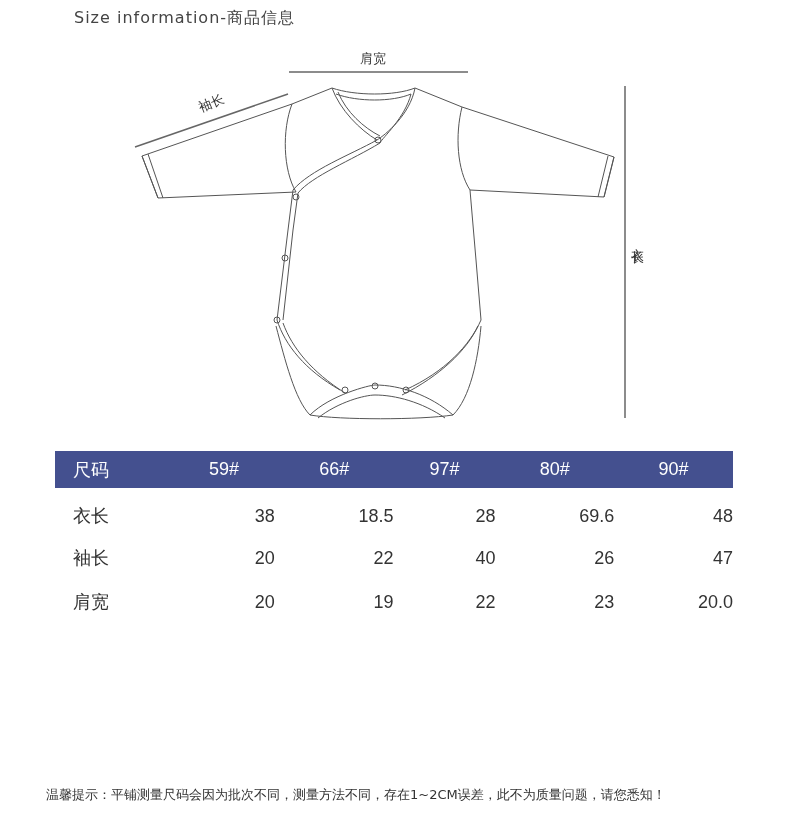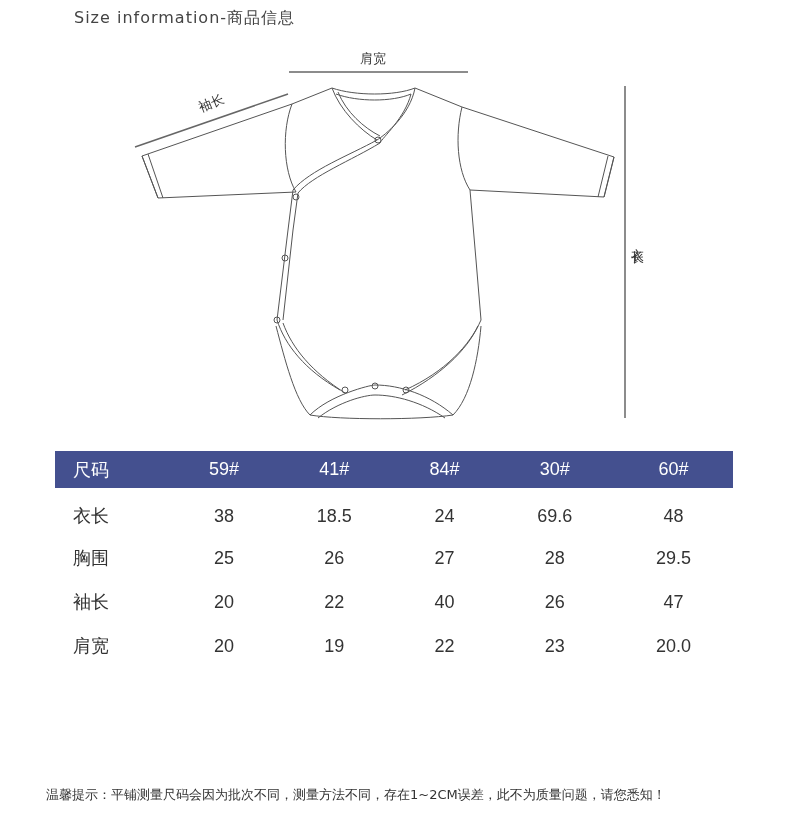--- a/index.html
+++ b/index.html
@@ -10,21 +10,21 @@
   .diagram { position: absolute; left: 0; top: 40px; width: 790px; height: 400px; }
   .dim-label { position: absolute; font-size: 13px; color: #333; font-family: "DejaVu Sans", sans-serif; }
   .lbl-shoulder { left: 360px; top: 50px; }
   .lbl-sleeve { left: 196px; top: 100px; transform: rotate(-22deg); transform-origin: left top; }
   .lbl-length { left: 628px; top: 238px; writing-mode: vertical-rl; letter-spacing: 2px; }
   table.size { position: absolute; left: 55px; top: 451px; width: 678px; border-collapse: collapse;
                font-family: "Liberation Sans", sans-serif; }
   table.size thead tr { background: #44508f; height: 37px; }
   table.size th { color: #ffffff; font-weight: normal; font-size: 18px; padding: 0; text-align: center; }
   table.size th.first, table.size td.first { text-align: left; padding-left: 18px; width: 100px; }
-  table.size td { font-size: 18px; color: #333; text-align: center; padding: 0; height: 44px; }
+  table.size td { font-size: 18px; color: #333; text-align: right; padding: 0; height: 44px; }
   table.size tbody tr:first-child td { padding-top: 8px; height: 40px; }
   .note { position: absolute; left: 46px; top: 786px; font-size: 13px; color: #333;
           font-family: "DejaVu Sans", sans-serif; white-space: nowrap; text-align: center; }
 </style>
 </head>
 <body>
 
 <div class="title">Size information-商品信息</div>
 
 <svg class="diagram" viewBox="0 40 790 400" width="790" height="400">
@@ -76,42 +76,34 @@
 
 <div class="dim-label lbl-shoulder">肩宽</div>
 <div class="dim-label lbl-sleeve">袖长</div>
 <div class="dim-label lbl-length">衣长</div>
 
 <table class="size">
   <thead>
     <tr>
       <th class="first">尺码</th>
       <th>59#</th>
-      <th>41#</th>
-      <th>84#</th>
-      <th>30#</th>
-      <th>60#</th>
+      <th>66#</th>
+      <th>97#</th>
+      <th>80#</th>
+      <th>90#</th>
     </tr>
   </thead>
   <tbody>
     <tr>
       <td class="first">衣长</td>
       <td>38</td>
       <td>18.5</td>
-      <td>24</td>
+      <td>28</td>
       <td>69.6</td>
       <td>48</td>
-    </tr>
-    <tr>
-      <td class="first">胸围</td>
-      <td>25</td>
-      <td>26</td>
-      <td>27</td>
-      <td>28</td>
-      <td>29.5</td>
     </tr>
     <tr>
       <td class="first">袖长</td>
       <td>20</td>
       <td>22</td>
       <td>40</td>
       <td>26</td>
       <td>47</td>
     </tr>
     <tr>

